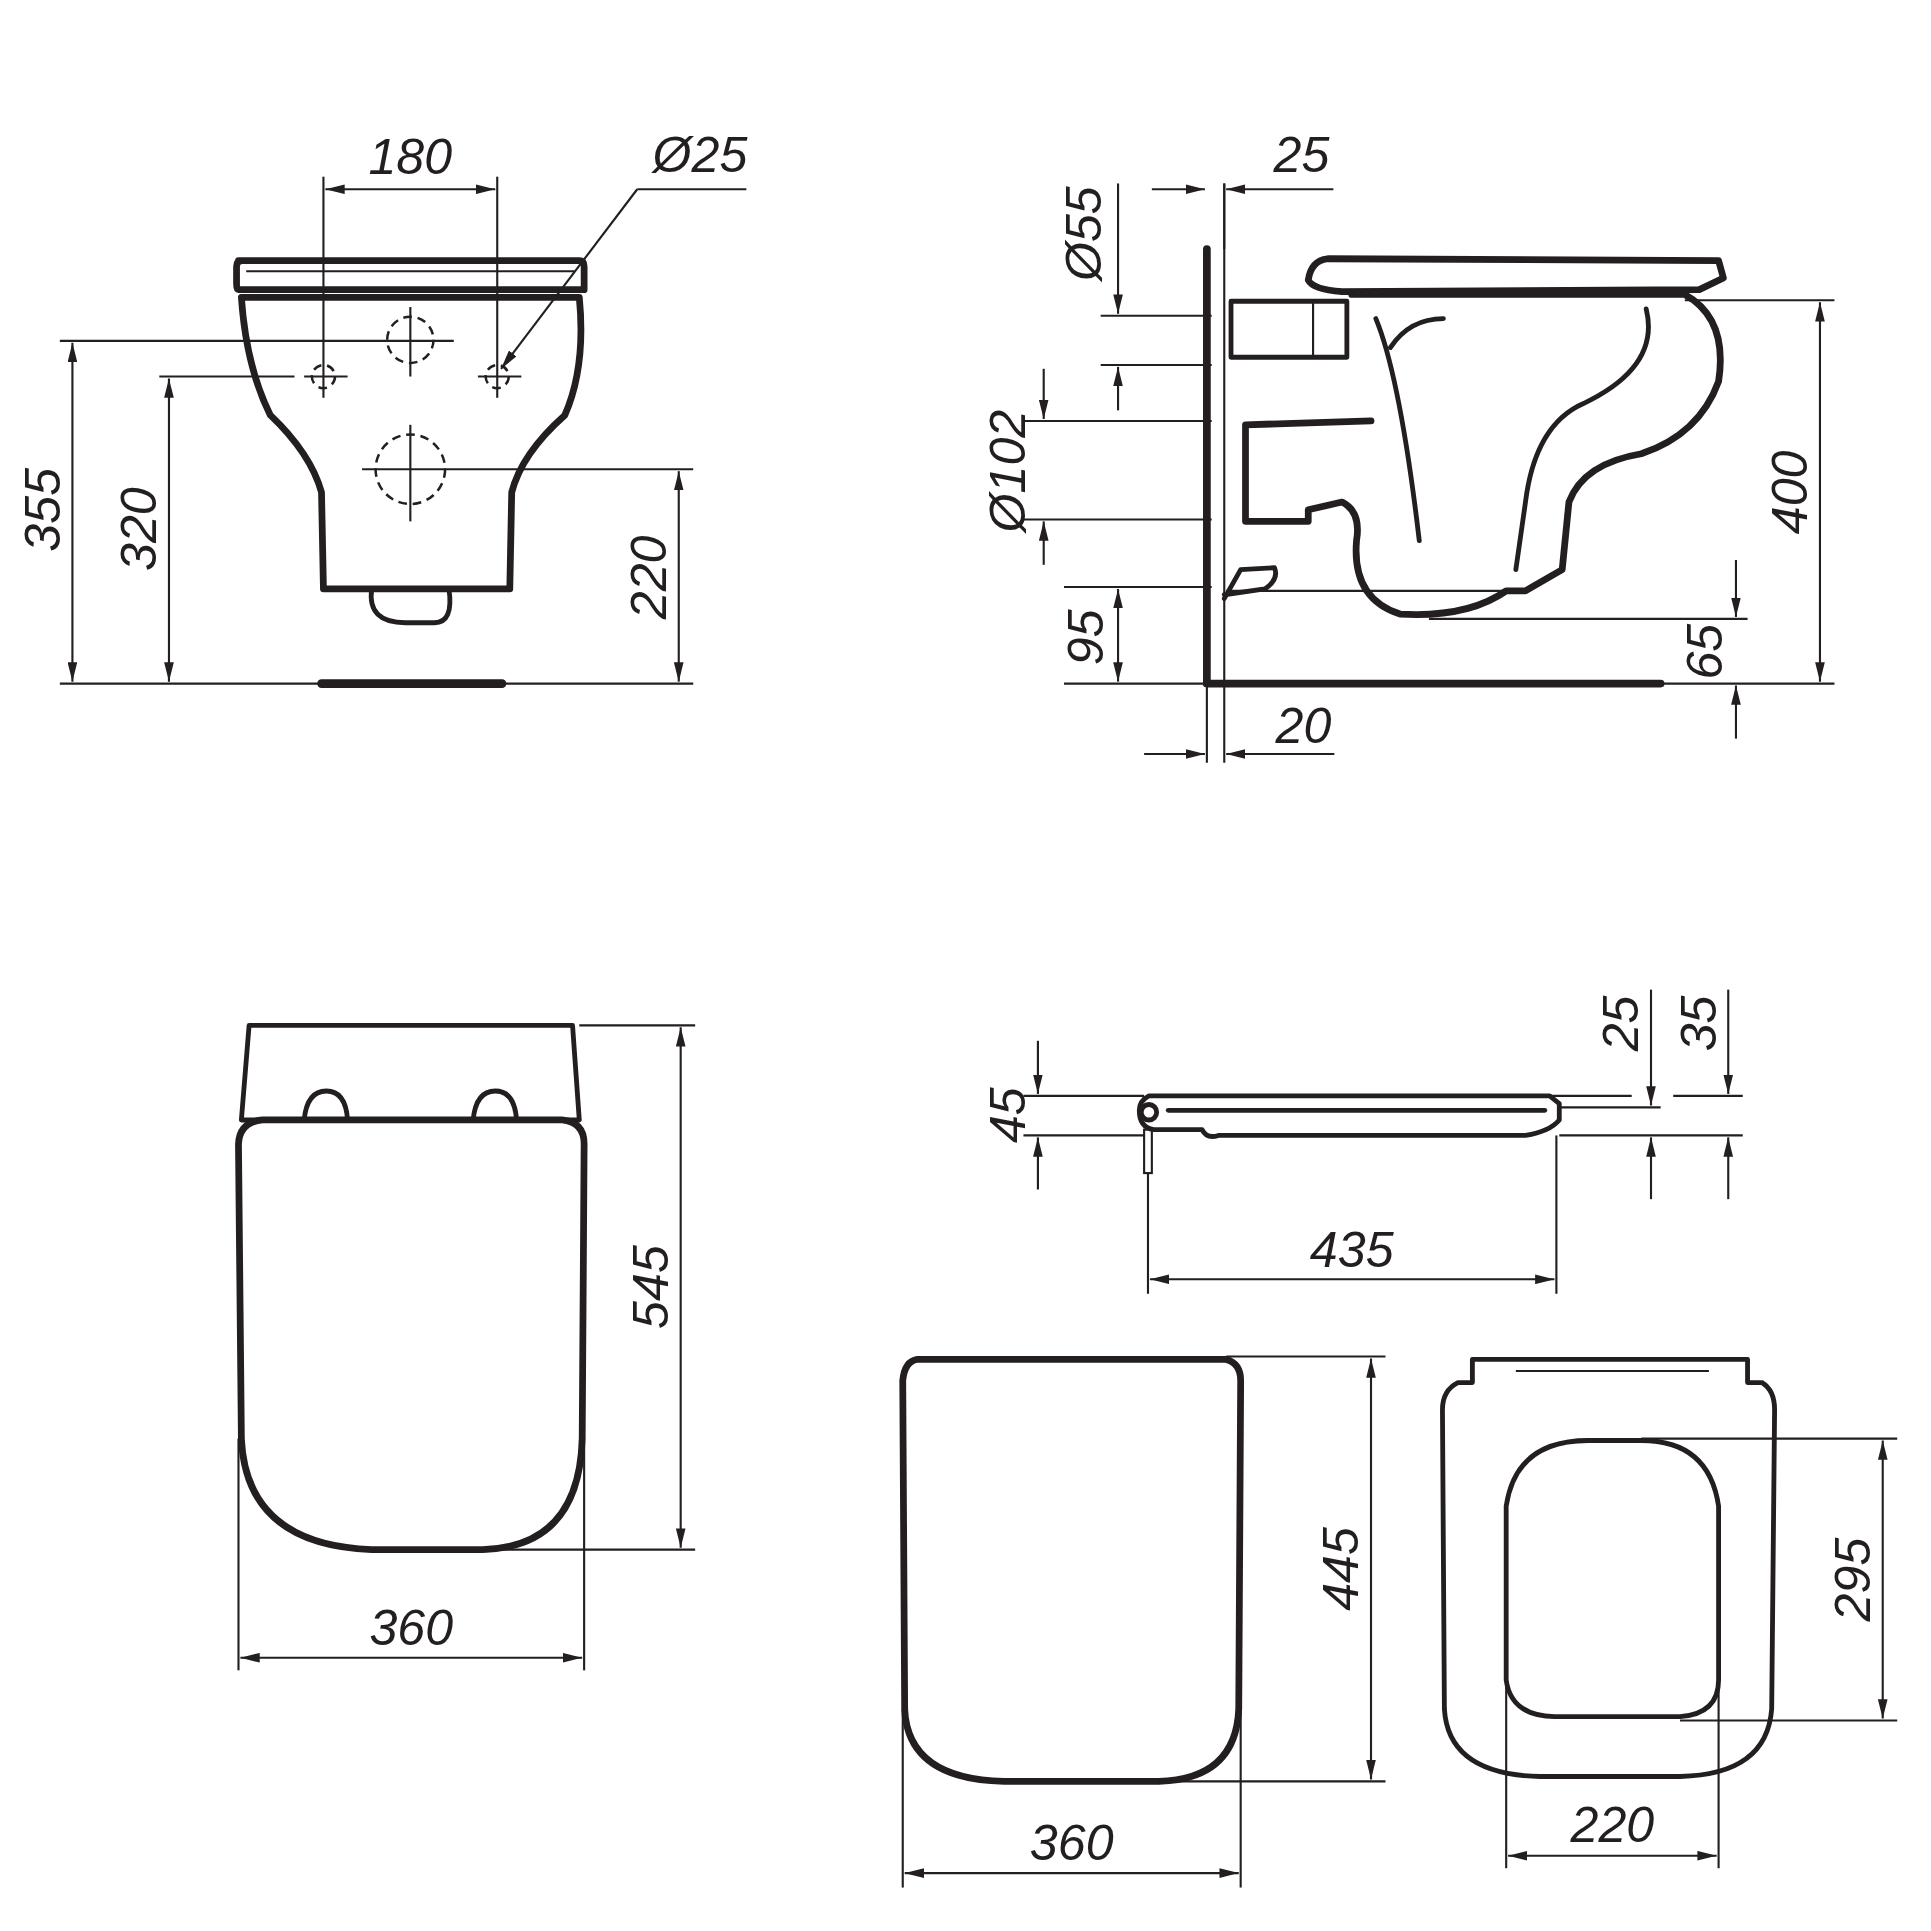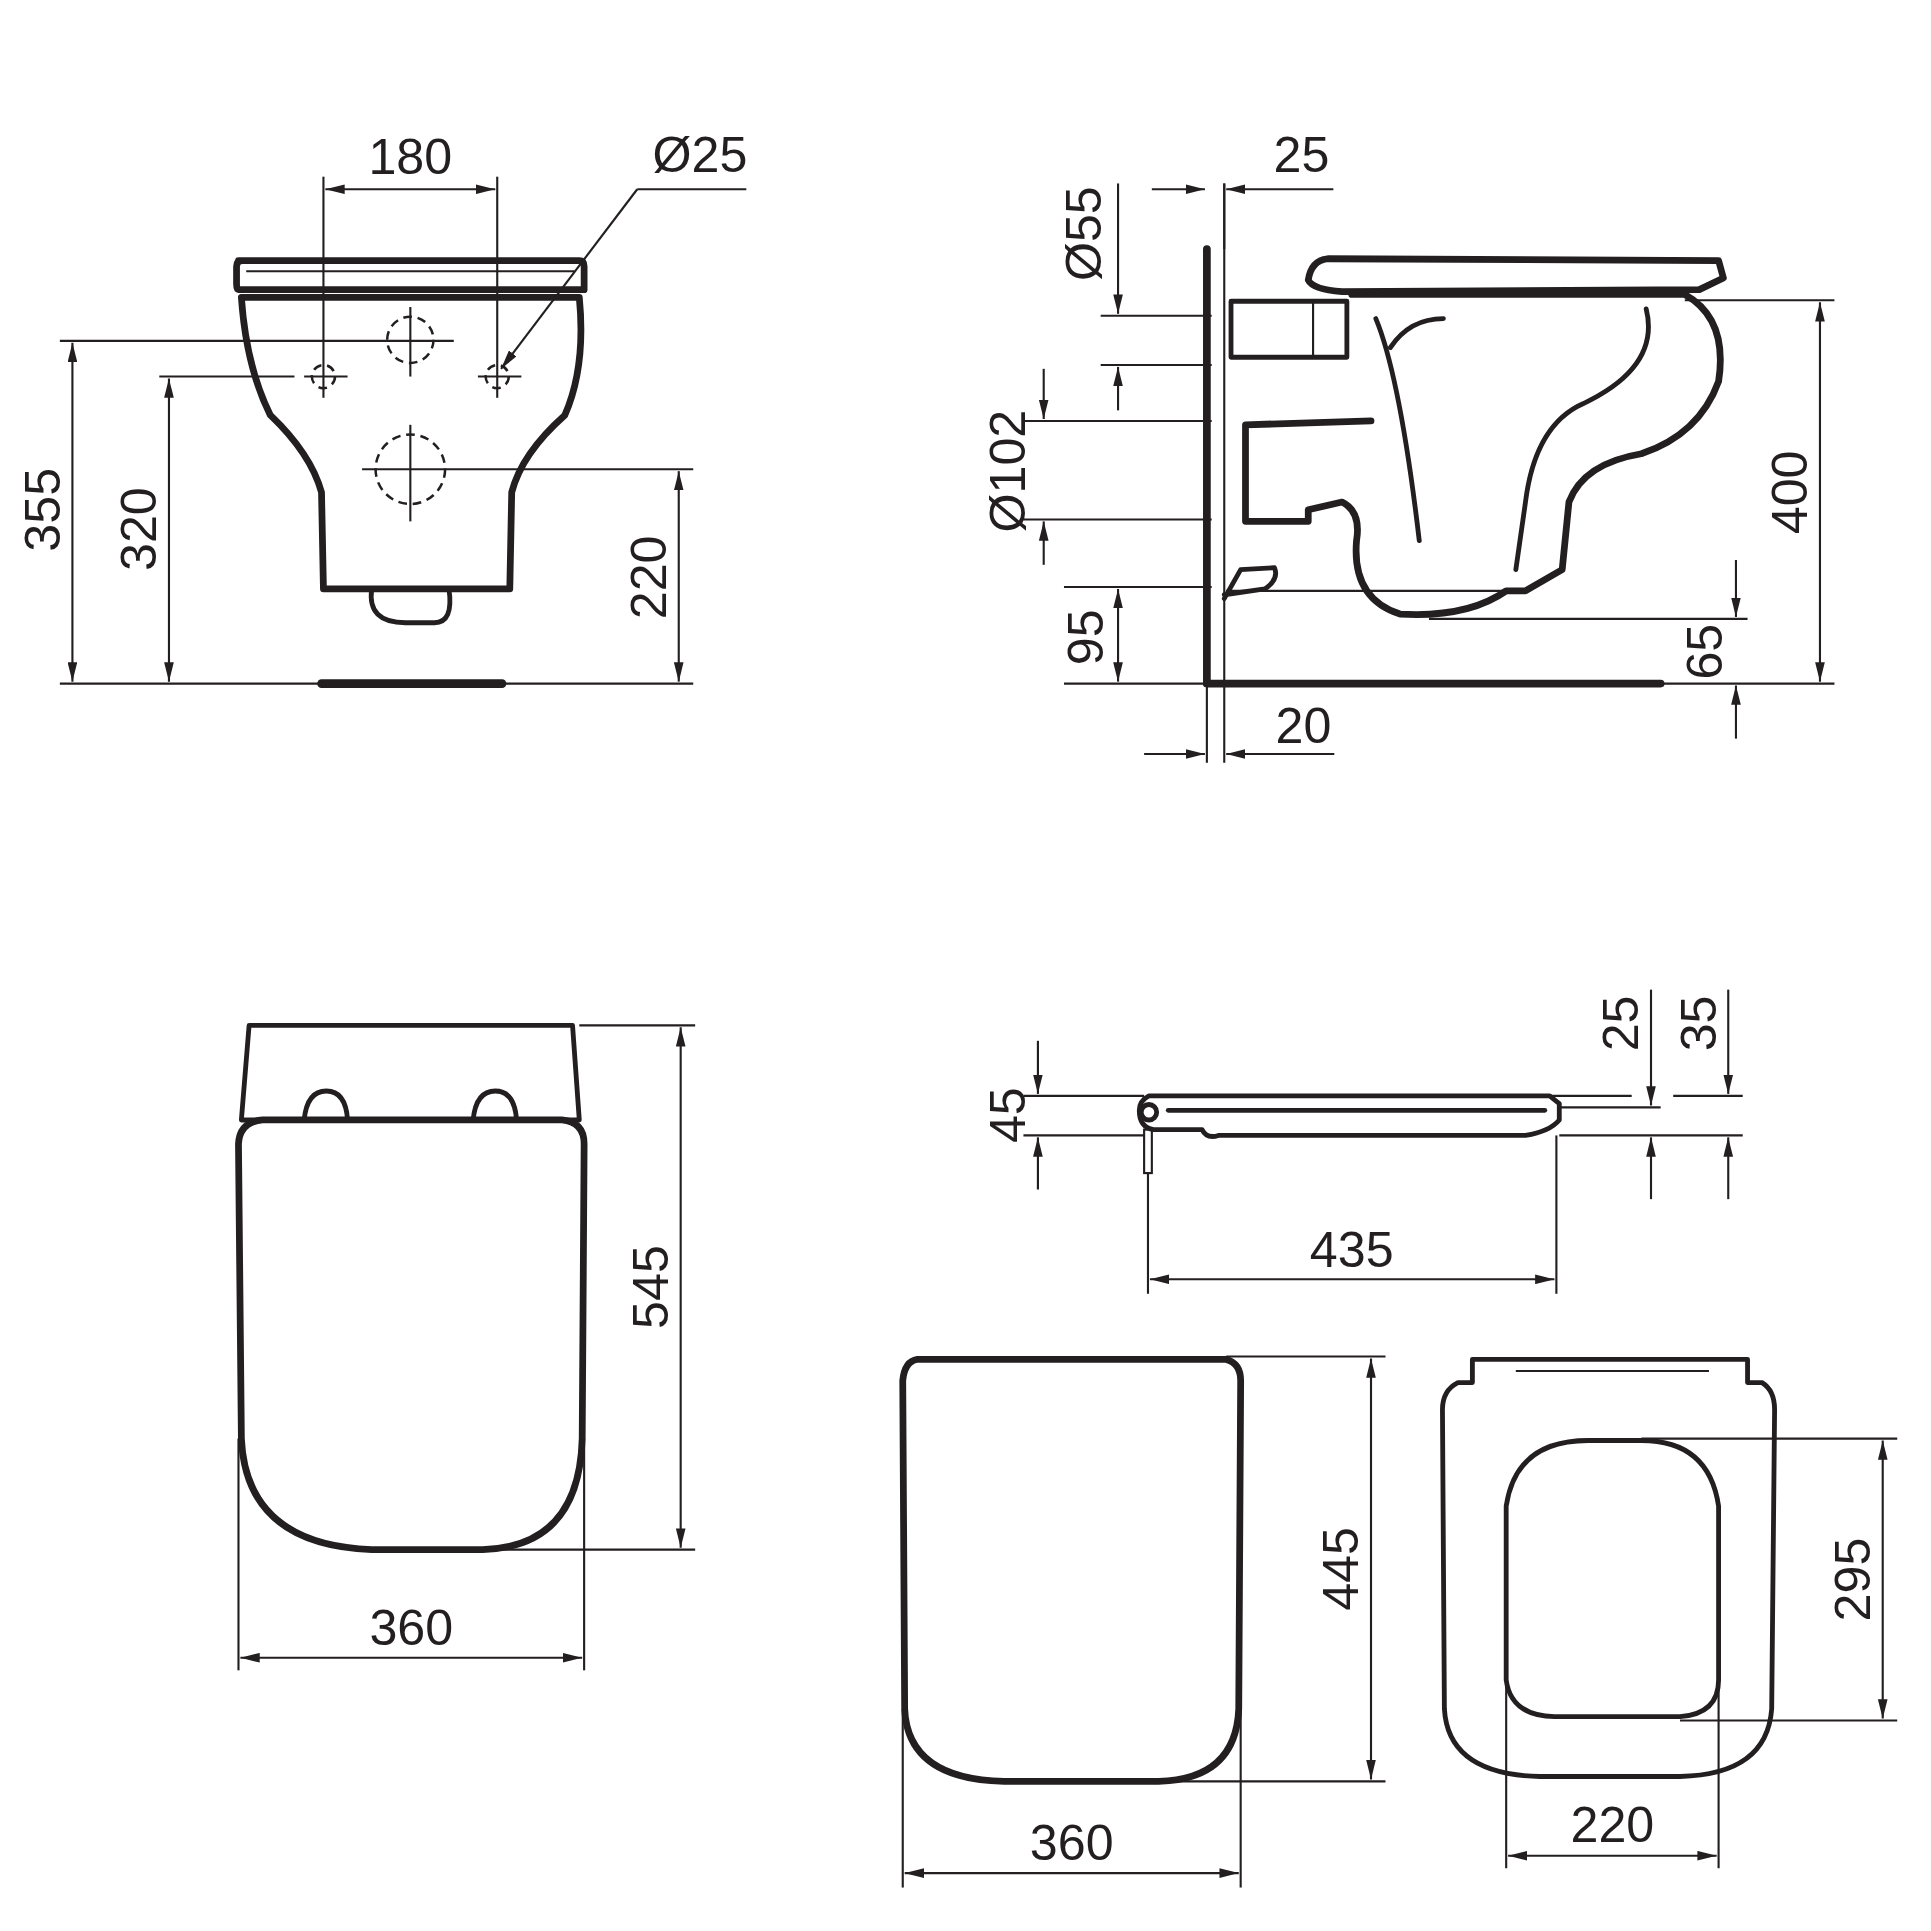--- a/index.html
+++ b/index.html
@@ -1,17 +1,17 @@
 <!DOCTYPE html>
 <html><head>
 <meta charset="utf-8">
 <style>
   html, body { margin: 0; padding: 0; background: #ffffff; }
   body { width: 1931px; height: 1931px; overflow: hidden; }
-  #sheet { position: absolute; left: 0; top: 0; width: 1931px; height: 1652px; }
+  #sheet { position: absolute; left: 0; top: 0; width: 1931px; height: 1652px; font-style: italic; }
   svg text { font-family: "Liberation Sans", "DejaVu Sans", sans-serif; fill: #231f20; }
   .thick { stroke: #231f20; stroke-width: 7; fill: none; stroke-linejoin: round; stroke-linecap: round; }
   .med { stroke: #231f20; stroke-width: 5; fill: none; stroke-linejoin: round; stroke-linecap: round; }
   .thin { stroke: #231f20; stroke-width: 2.2; fill: none; }
   .dash { stroke: #231f20; stroke-width: 2.6; fill: none; stroke-dasharray: 9 6; }
   .arrow { fill: #231f20; stroke: none; }
   .dimtext { font-size: 52px; }
 </style>
 </head>
 <body>

